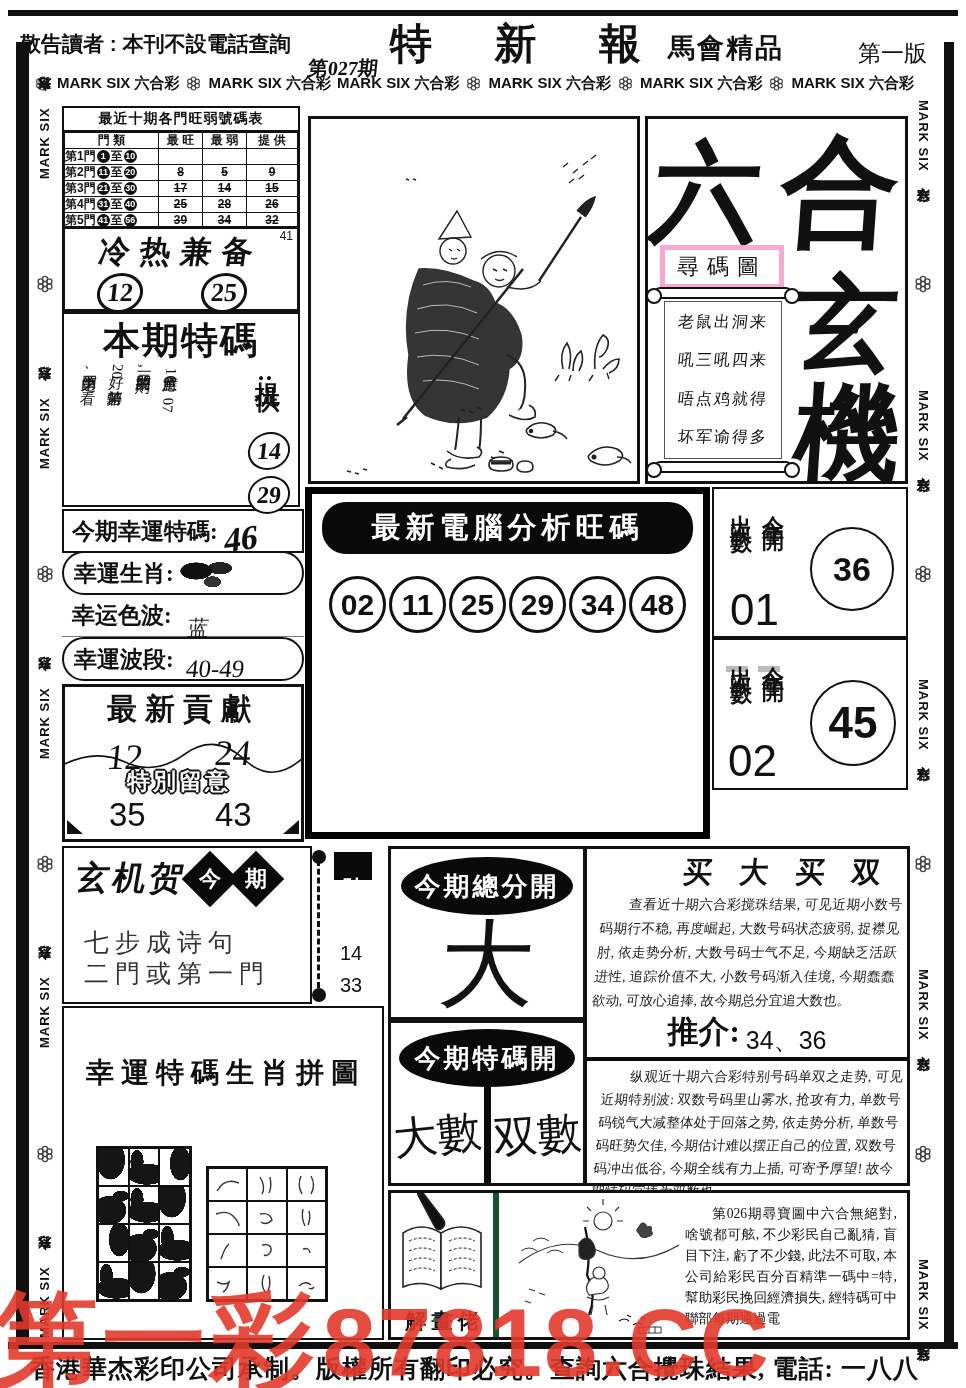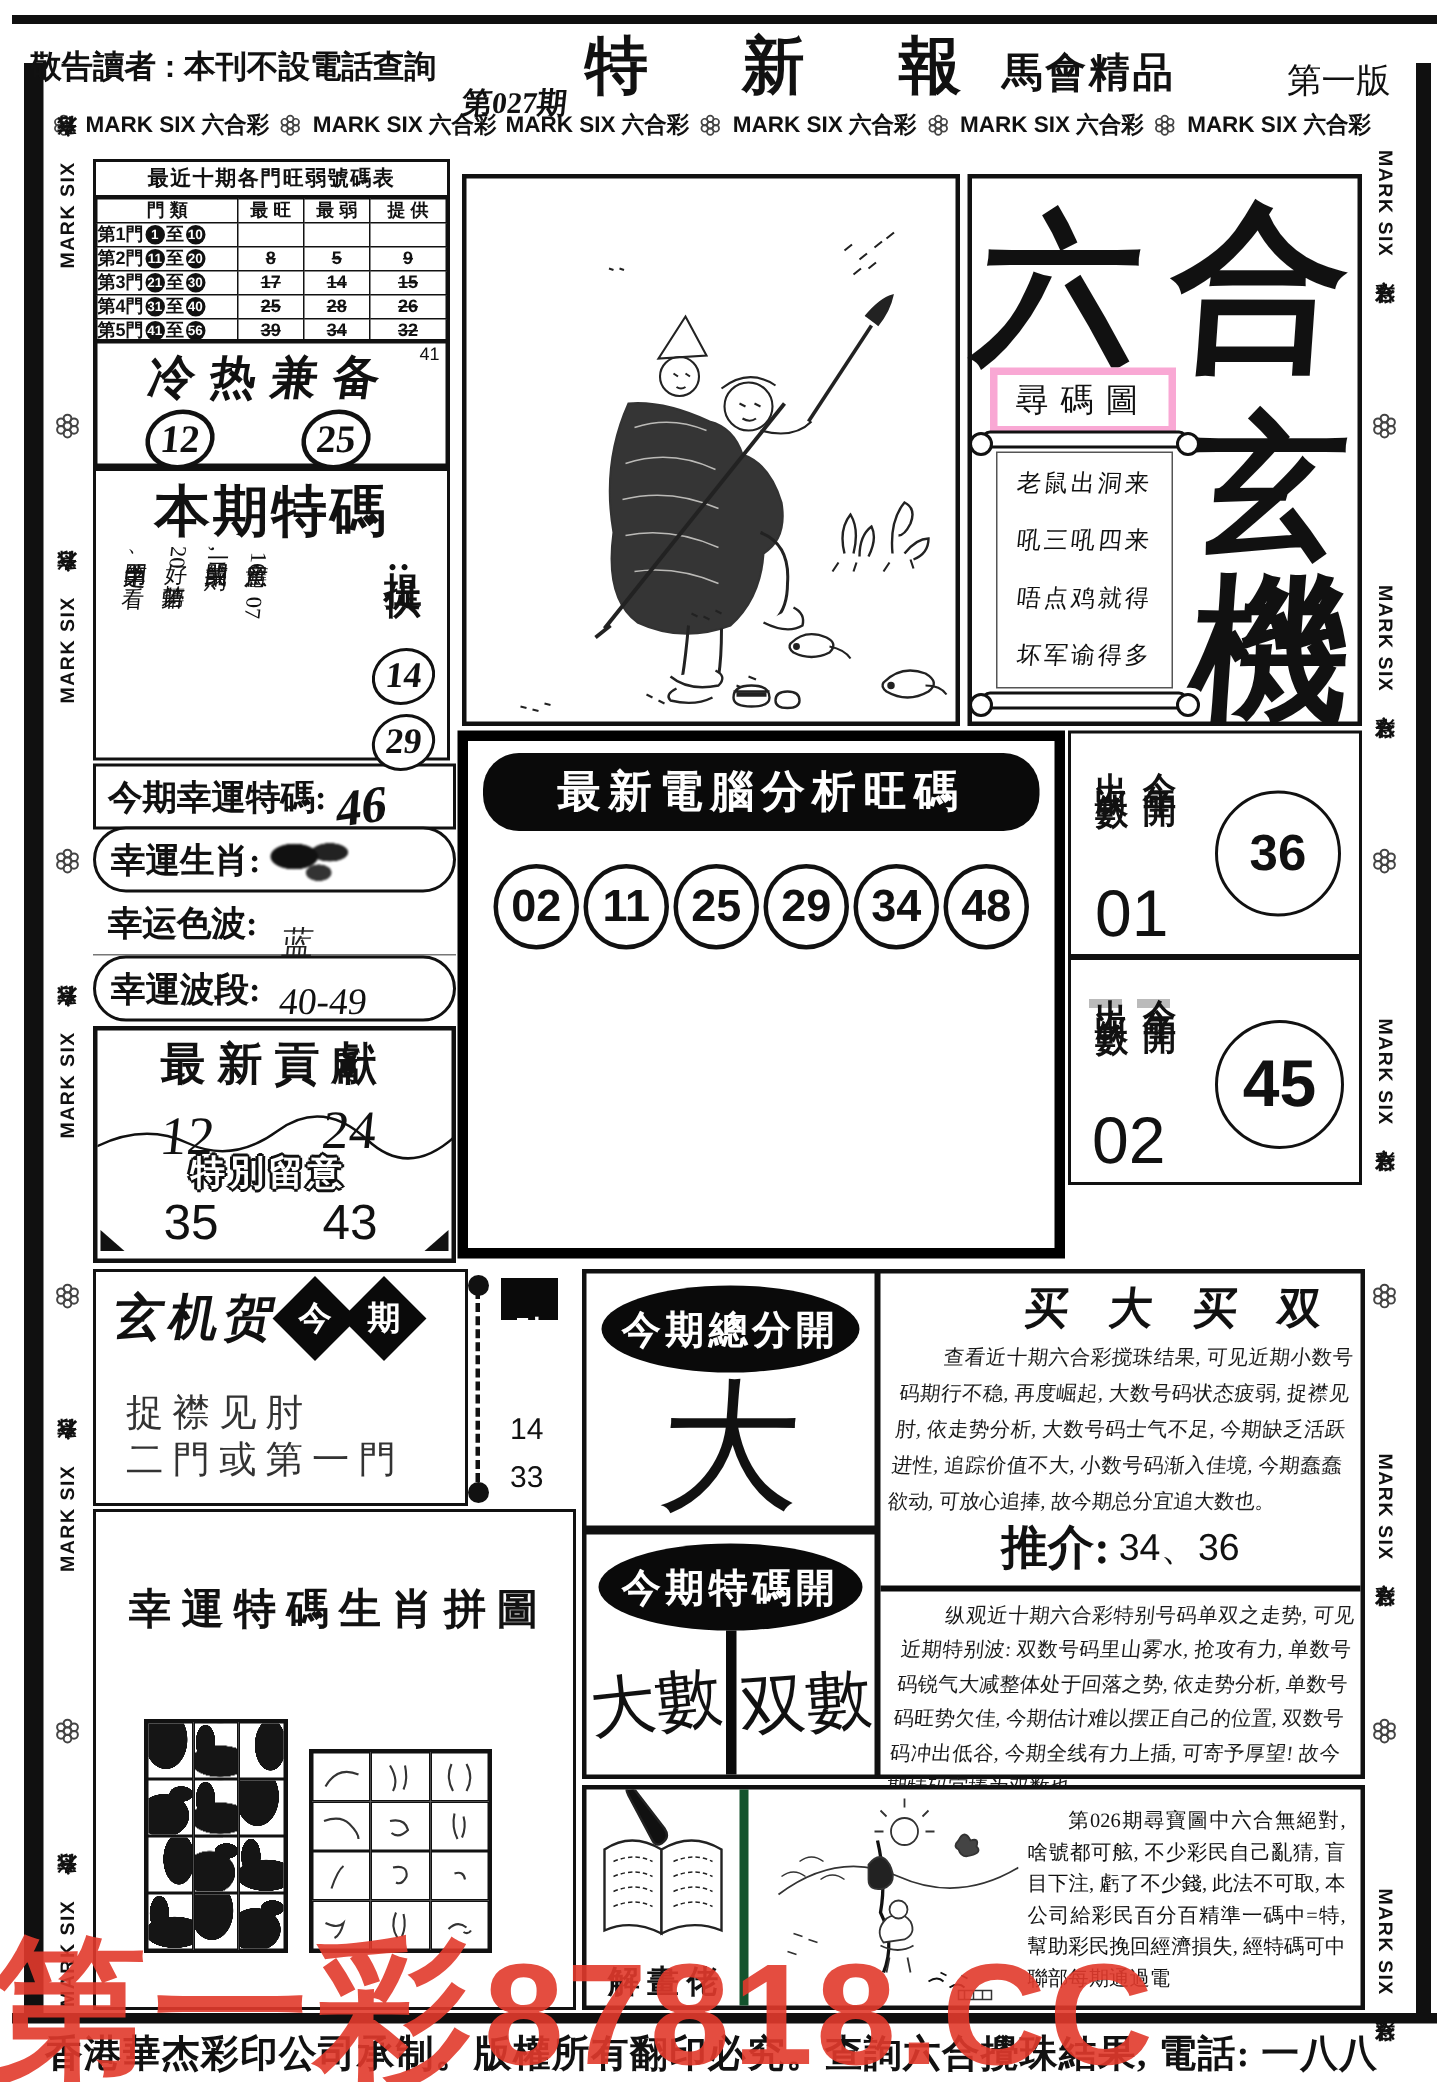--- a/index.html
+++ b/index.html
@@ -378,21 +378,21 @@
     <div style="display:flex;align-items:center;padding:8px 0 0 12px;">
       <span class="serif" style="font-size:33px;font-weight:900;transform:skewX(-10deg);letter-spacing:4px;">玄机贺</span>
       <span class="diamond">
           <span>今</span>
         </span>
       <span class="diamond">
           <span>期</span>
         </span>
     </div>
     <div class="serif" style="padding:26px 0 0 20px;font-size:25px;color:#333;letter-spacing:6px;line-height:31px;">
-      <div>捉襟见肘</div>
+      <div>七步成诗句</div>
       <div>二門或第一門</div>
     </div>
   </div>
 
   <div class="abs" style="left:312px;top:846px;width:64px;height:158px;">
     <div class="abs dot" style="left:0px;top:4px;"></div>
     <div class="abs dashline" style="left:5px;top:14px;height:128px;"></div>
     <div class="abs dot" style="left:0px;top:142px;"></div>
     <div class="abs vtext" style="left:22px;top:6px;background:#0a0a0a;color:#fff;font-weight:bold;font-size:21px;padding:8px 5px;letter-spacing:6px;">貼士</div>
     <div class="abs" style="left:28px;top:96px;font-size:20px;">14</div>
@@ -583,21 +583,21 @@
   <div class="abs box" style="left:712px;top:638px;width:196px;height:152px;border-width:2px;">
     <span class="abs vtext b" style="left:44px;top:8px;font-size:22px;letter-spacing:8px;background:linear-gradient(#bbb,#bbb) 0 18px/22px 26px no-repeat;">今年開</span>
     <span class="abs vtext b" style="left:12px;top:8px;font-size:22px;letter-spacing:8px;background:linear-gradient(#bbb,#bbb) 0 18px/22px 26px no-repeat;">出次數</span>
     <span class="abs" style="left:14px;top:96px;font-size:44px;">02</span>
     <span class="abs circle" style="left:96px;top:40px;width:86px;height:86px;border-width:2px;font-size:44px;">45</span>
   </div>
 
   <div class="abs box" style="left:584px;top:846px;width:326px;height:340px;border-width:3px;padding:4px 10px 0 10px;">
     <div class="hand b" style="text-align:right;font-size:29px;letter-spacing:10px;padding-right:6px;">买 大 买 双</div>
     <div class="hand para" style="font-size:13.6px;line-height:24px;text-indent:2em;color:#1a1a1a;">查看近十期六合彩搅珠结果, 可见近期小数号码期行不稳, 再度崛起, 大数号码状态疲弱, 捉襟见肘, 依走势分析, 大数号码士气不足, 今期缺乏活跃进性, 追踪价值不大, 小数号码渐入佳境, 今期蠢蠢欲动, 可放心追捧, 故今期总分宜追大数也。</div>
-    <div style="display:flex;align-items:flex-start;justify-content:center;gap:6px;margin-top:-2px;">
+    <div style="display:flex;align-items:flex-end;justify-content:center;gap:6px;margin-top:-2px;">
       <span class="serif b" style="font-size:31px;">推介:</span>
       <span style="font-size:25px;position:relative;top:4px;">34、36</span>
     </div>
     <div style="border-top:4px solid #0a0a0a;margin:4px -10px 4px -10px;"></div>
     <div class="hand para" style="font-size:13.6px;line-height:23px;text-indent:2em;color:#1a1a1a;">纵观近十期六合彩特别号码单双之走势, 可见近期特别波: 双数号码里山雾水, 抢攻有力, 单数号码锐气大减整体处于回落之势, 依走势分析, 单数号码旺势欠佳, 今期估计难以摆正自己的位置, 双数号码冲出低谷, 今期全线有力上插, 可寄予厚望! 故今期特码宜捧为双数也。</div>
     <div style="display:flex;align-items:flex-end;justify-content:center;gap:10px;">
       <span class="serif b" style="font-size:31px;">推薦:</span>
       <span class="hand" style="font-size:26px;position:relative;top:6px;">38、46</span>
     </div>
   </div>

